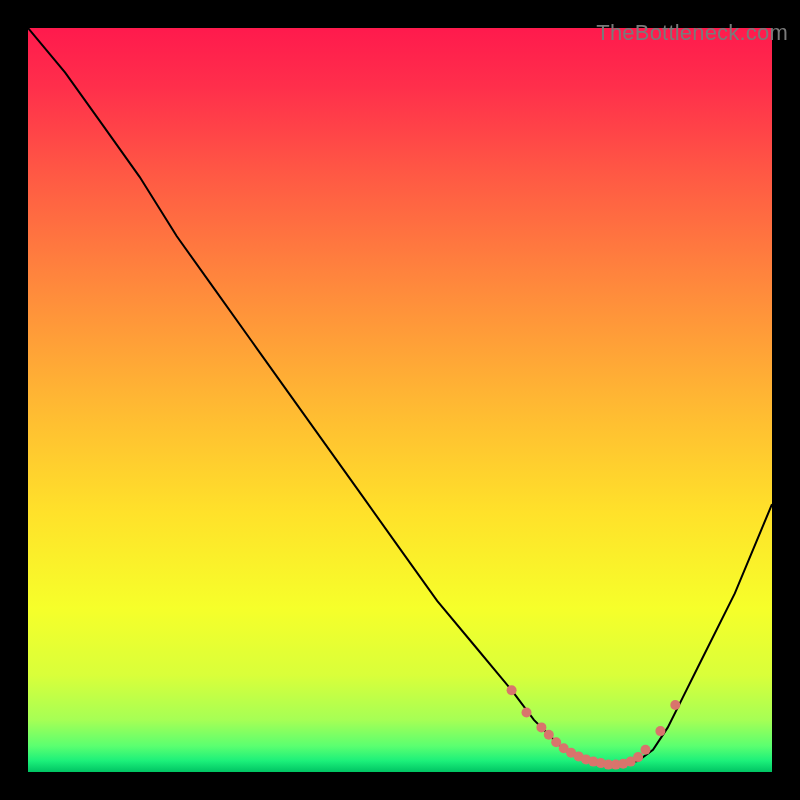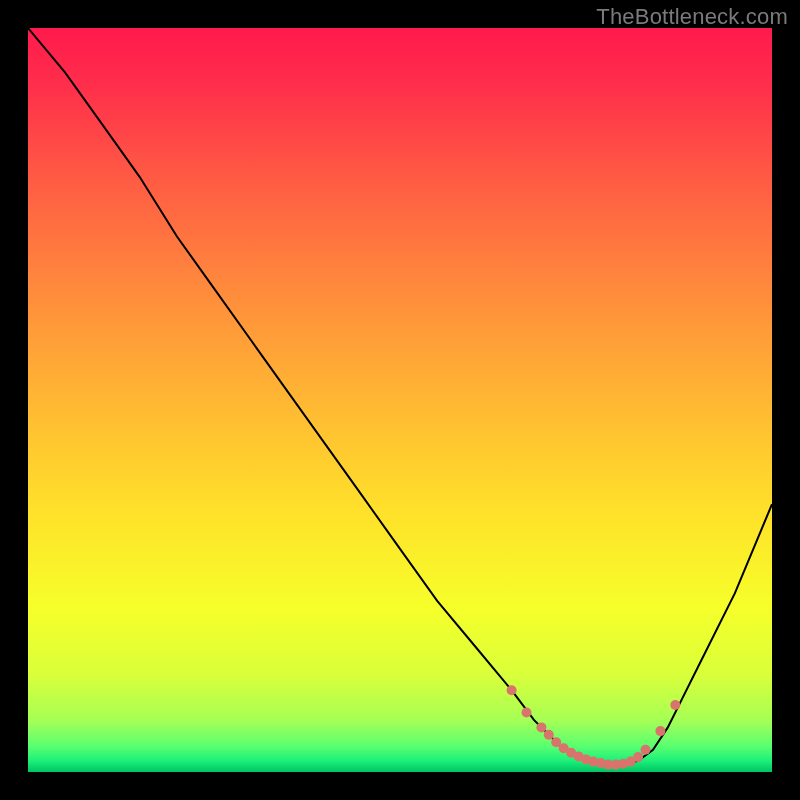--- a/index.html
+++ b/index.html
@@ -14,21 +14,21 @@
   .frame {
     position: absolute;
     left: 28px;
     top: 28px;
     width: 744px;
     height: 744px;
     background: #000;
   }
   .attribution {
     position: absolute;
-    top: 4px;
+    top: 20px;
     right: 12px;
     color: #7a7a7a;
     font-size: 22px;
     font-weight: 500;
     letter-spacing: 0.2px;
     z-index: 30;
   }
   .plot-svg {
     position: absolute;
     left: 28px;

